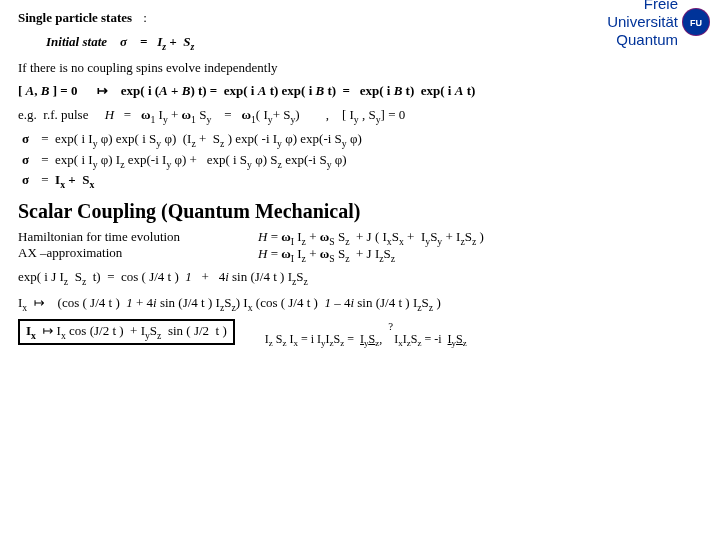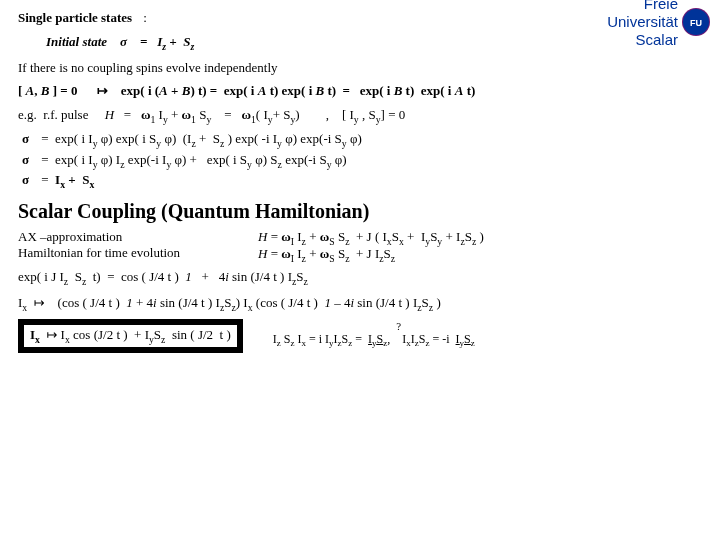--- a/index.html
+++ b/index.html
@@ -62,40 +62,40 @@
     .bold { font-weight: bold; }
     sub, sup { font-size: 0.75em; }
     .indent { margin-left: 28px; font-style: italic; }
     .big-section-title {
       font-size: 20px;
       font-weight: bold;
       margin: 10px 0 6px 0;
     }
     .boxed {
       display: inline-block;
-      border: 6px solid #000000;
+      border: 2px solid #000000;
       padding: 2px 6px;
       margin-left: 0;
     }
     .row { display: flex; align-items: center; flex-wrap: wrap; gap: 8px; }
     .eq-row { display: flex; align-items: baseline; margin-bottom: 3px; }
     .col2 { display: flex; gap: 20px; }
     .col-left { flex: 0 0 220px; }
     .col-right { flex: 1; }
     .sigma-col { width: 12px; margin-right: 4px; }
   </style>
 </head>
 <body>
 
 <div class="page">
 
   <div class="university-logo">
     <div class="logo-text">
       <span>Freie Universität</span><br>
-      <span>Scalar</span>
+      <span>Quantum</span>
     </div>
     <div class="logo-circle">
       <svg width="28" height="28" viewBox="0 0 28 28">
         <circle cx="14" cy="14" r="13" fill="#003399"></circle>
         <text x="14" y="18" text-anchor="middle" fill="white" font-size="9" font-family="Arial" font-weight="bold">FU</text>
 
       </svg>
     </div>
   </div>
 
@@ -134,26 +134,26 @@
       <span class="sigma-col"><b>σ</b></span>
       <span>&nbsp;=&nbsp; exp( i I<sub>y</sub> φ) I<sub>z</sub> exp(-i I<sub>y</sub> φ) + &nbsp; exp( i S<sub>y</sub> φ) S<sub>z</sub> exp(-i S<sub>y</sub> φ)</span>
     </div>
     <div class="eq-row" style="margin-left:4px;">
       <span class="sigma-col"><b>σ</b></span>
       <span>&nbsp;=&nbsp; <b>I<sub>x</sub> + &nbsp;S<sub>x</sub></b></span>
     </div>
   </div>
 
   <div class="section">
-    <div class="big-section-title">Scalar Coupling (Quantum Hamiltonian)</div>
+    <div class="big-section-title">Scalar Coupling (Quantum Mechanical)</div>
 
     <div class="col2" style="margin-bottom:3px;">
       <div class="col-left">
+        <div>Hamiltonian for time evolution</div>
         <div>AX –approximation</div>
-        <div>Hamiltonian for time evolution</div>
       </div>
       <div class="col-right">
         <div>
           <i>H</i> = <b>ω</b><sub>I</sub> I<sub>z</sub> + <b>ω</b><sub>S</sub> S<sub>z</sub>&nbsp; + J ( I<sub>x</sub>S<sub>x</sub> + &nbsp;I<sub>y</sub>S<sub>y</sub> + I<sub>z</sub>S<sub>z</sub> )
         </div>
         <div>
           <i>H</i> = <b>ω</b><sub>I</sub> I<sub>z</sub> + <b>ω</b><sub>S</sub> S<sub>z</sub>&nbsp; + J I<sub>z</sub>S<sub>z</sub>
         </div>
       </div>
     </div>

